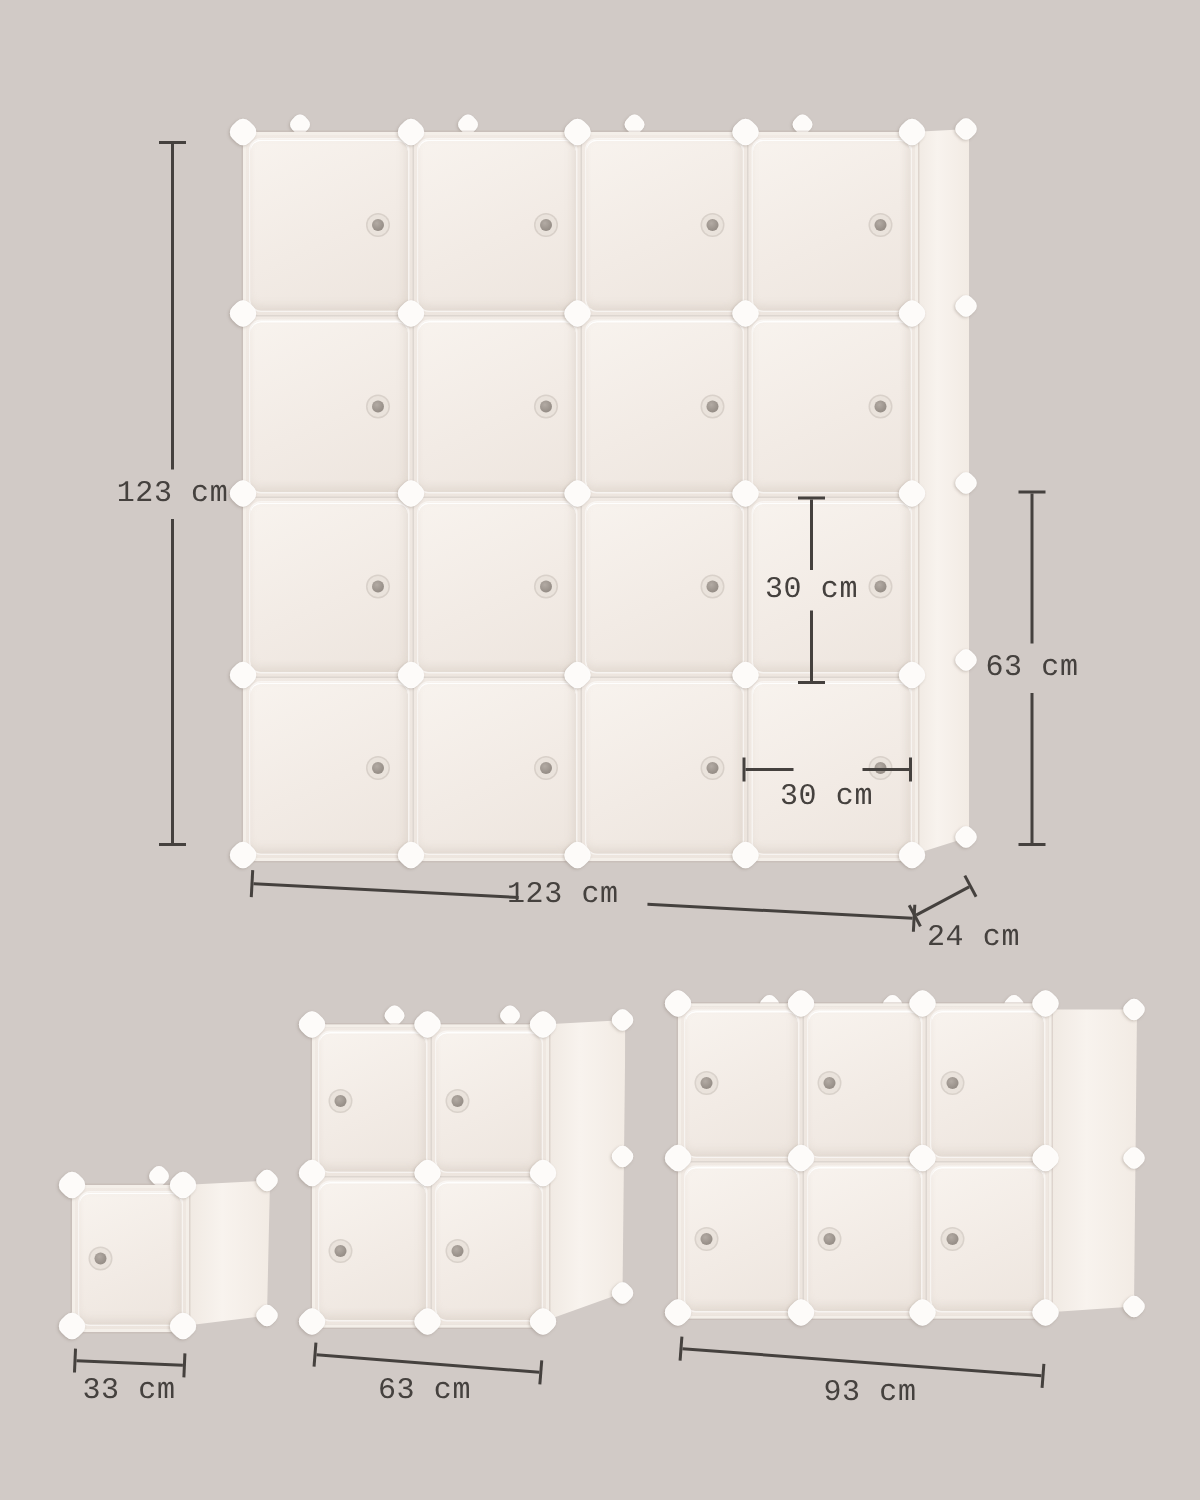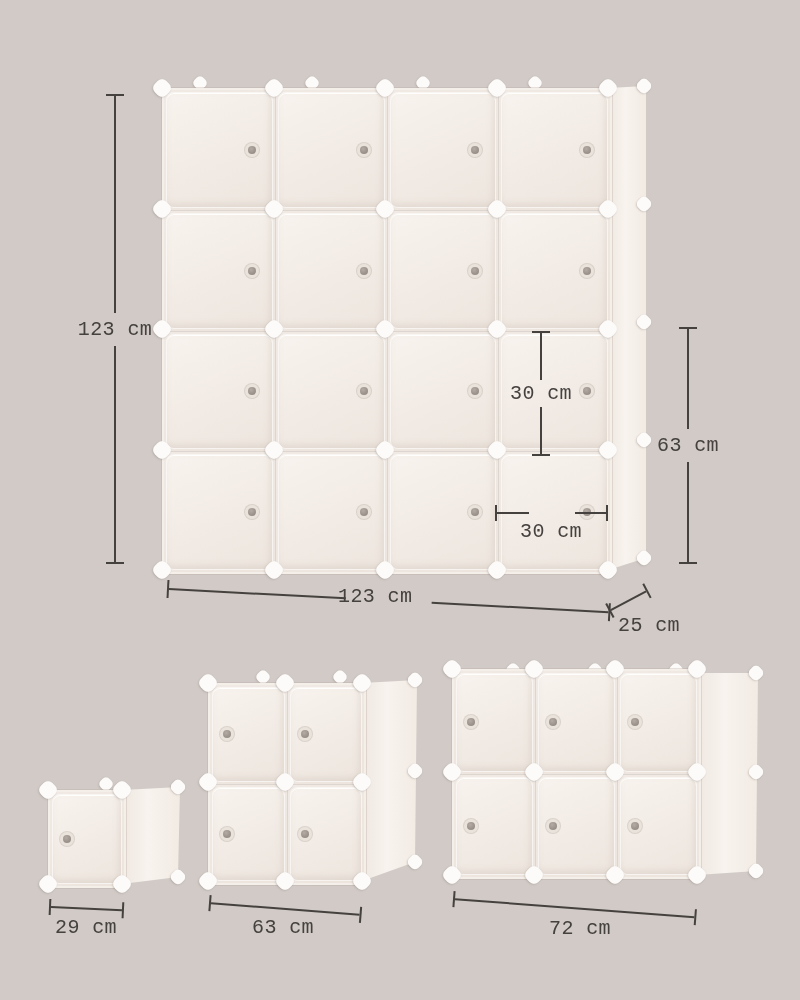--- a/index.html
+++ b/index.html
@@ -341,36 +341,36 @@
     <span class="seg"></span>
     <span class="cap" style="height:18px;"></span>
   </div>
   <div class="dlabel" style="left:338px;top:586px;width:72px;">123 cm</div>
 
   <div class="dim dim-h" style="left:609px;top:603px;width:44px;height:16px;transform:rotate(-28deg);transform-origin:left center;">
     <span class="cap"></span>
     <span class="seg"></span>
     <span class="cap"></span>
   </div>
-  <div class="dlabel" style="left:618px;top:615px;width:62px;">25 cm</div>
+  <div class="dlabel" style="left:618px;top:615px;width:62px;">24 cm</div>
 
   <div class="dim dim-h" style="left:49px;top:899px;width:75px;height:16px;transform:rotate(2.5deg);transform-origin:left center;">
     <span class="cap"></span>
     <span class="seg"></span>
     <span class="cap"></span>
   </div>
-  <div class="dlabel" style="left:50px;top:917px;width:72px;">29 cm</div>
+  <div class="dlabel" style="left:50px;top:917px;width:72px;">33 cm</div>
 
   <div class="dim dim-h" style="left:209px;top:895px;width:153px;height:16px;transform:rotate(4.5deg);transform-origin:left center;">
     <span class="cap"></span>
     <span class="seg"></span>
     <span class="cap"></span>
   </div>
   <div class="dlabel" style="left:220px;top:917px;width:126px;">63 cm</div>
 
   <div class="dim dim-h" style="left:453px;top:891px;width:244px;height:16px;transform:rotate(4.3deg);transform-origin:left center;">
     <span class="cap"></span>
     <span class="seg"></span>
     <span class="cap"></span>
   </div>
-  <div class="dlabel" style="left:459px;top:918px;width:242px;">72 cm</div>
+  <div class="dlabel" style="left:459px;top:918px;width:242px;">93 cm</div>
 
 </div>
 
 </body></html>

